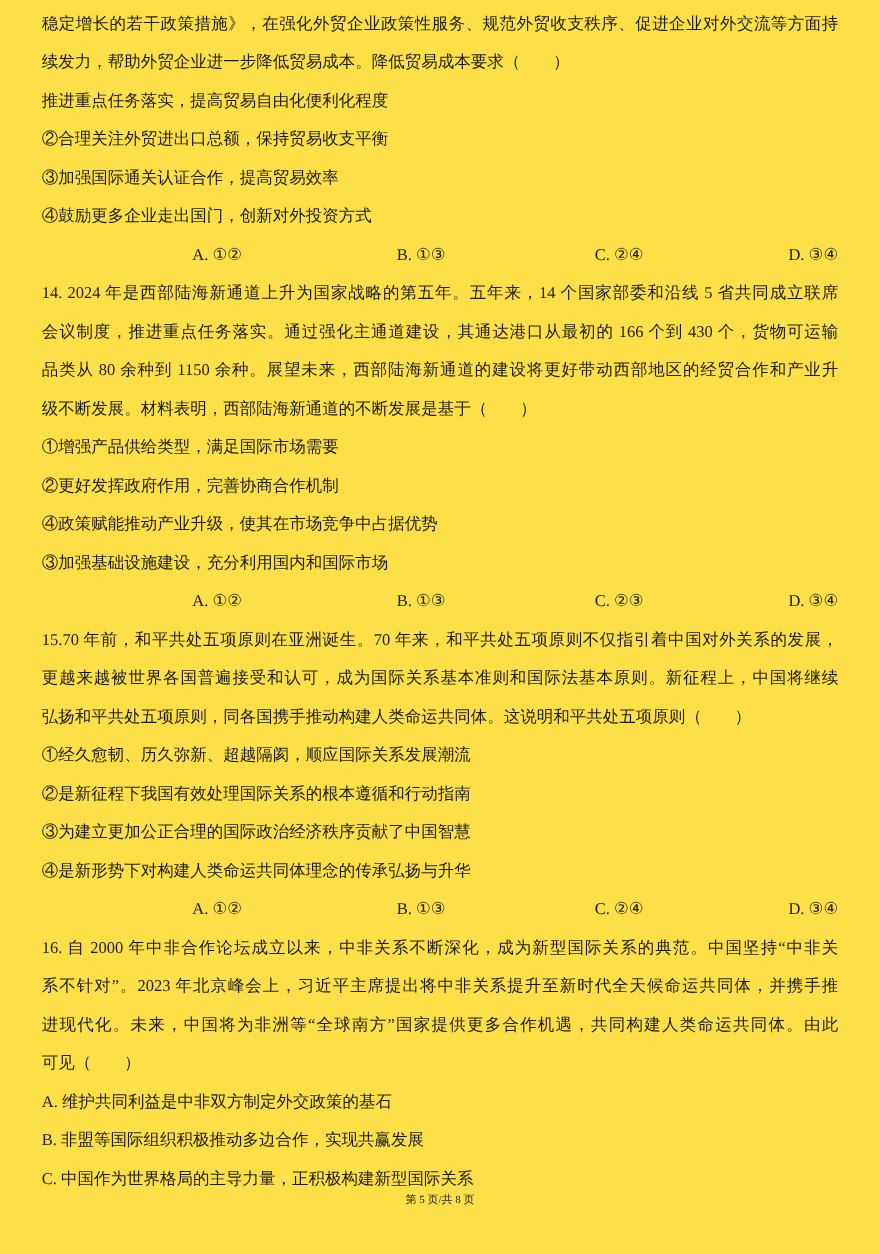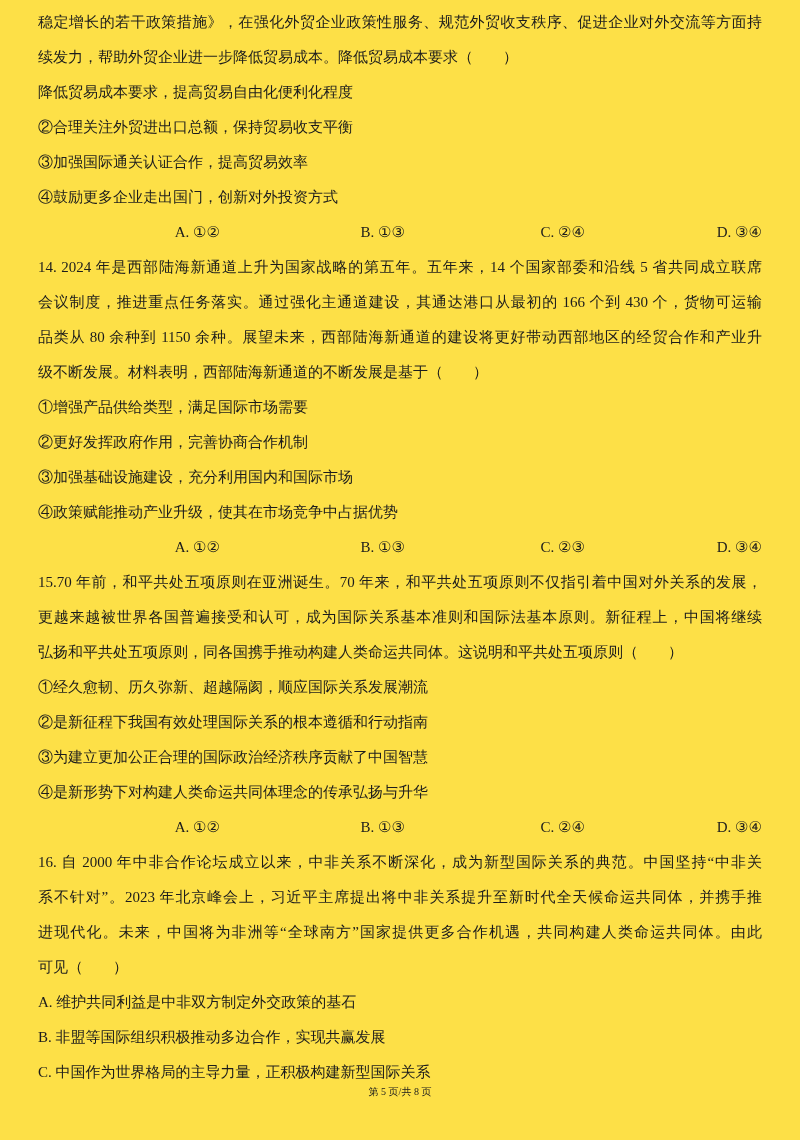--- a/index.html
+++ b/index.html
@@ -54,21 +54,21 @@
 </head>
 <body>
 
 <div class="page">
   <main class="doc" id="doc">
       <div class="block">
         <div class="line fill">稳定增长的若干政策措施》，在强化外贸企业政策性服务、规范外贸收支秩序、促进企业对外交流等方面持</div>
         <div class="line">续发力，帮助外贸企业进一步降低贸易成本。降低贸易成本要求（　　）</div>
       </div>
       <div class="block">
-        <div class="line">降低贸易成本要求，提高贸易自由化便利化程度</div>
+        <div class="line">推进重点任务落实，提高贸易自由化便利化程度</div>
         <div class="line">②合理关注外贸进出口总额，保持贸易收支平衡</div>
         <div class="line">③加强国际通关认证合作，提高贸易效率</div>
         <div class="line">④鼓励更多企业走出国门，创新对外投资方式</div>
       </div>
       <div class="block">
         <div class="options-row">
           <span class="opt">A. ①②</span>
           <span class="opt">B. ①③</span>
           <span class="opt">C. ②④</span>
           <span class="opt">D. ③④</span>
@@ -76,22 +76,22 @@
       </div>
       <div class="block">
         <div class="line fill">14. 2024 年是西部陆海新通道上升为国家战略的第五年。五年来，14 个国家部委和沿线 5 省共同成立联席</div>
         <div class="line fill">会议制度，推进重点任务落实。通过强化主通道建设，其通达港口从最初的 166 个到 430 个，货物可运输</div>
         <div class="line fill">品类从 80 余种到 1150 余种。展望未来，西部陆海新通道的建设将更好带动西部地区的经贸合作和产业升</div>
         <div class="line">级不断发展。材料表明，西部陆海新通道的不断发展是基于（　　）</div>
       </div>
       <div class="block">
         <div class="line">①增强产品供给类型，满足国际市场需要</div>
         <div class="line">②更好发挥政府作用，完善协商合作机制</div>
+        <div class="line">④政策赋能推动产业升级，使其在市场竞争中占据优势</div>
         <div class="line">③加强基础设施建设，充分利用国内和国际市场</div>
-        <div class="line">④政策赋能推动产业升级，使其在市场竞争中占据优势</div>
       </div>
       <div class="block">
         <div class="options-row">
           <span class="opt">A. ①②</span>
           <span class="opt">B. ①③</span>
           <span class="opt">C. ②③</span>
           <span class="opt">D. ③④</span>
         </div>
       </div>
       <div class="block">

